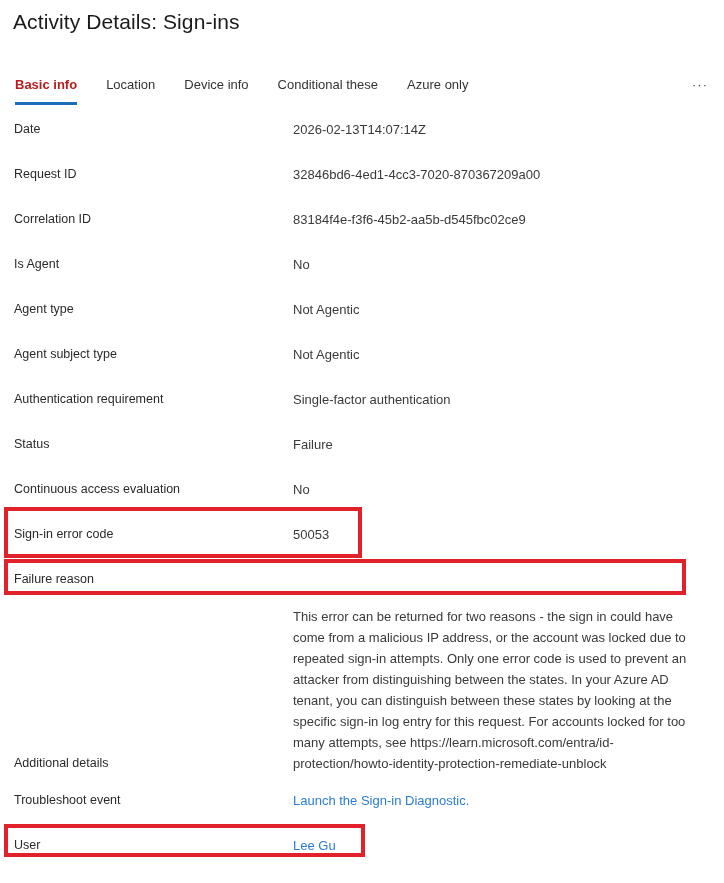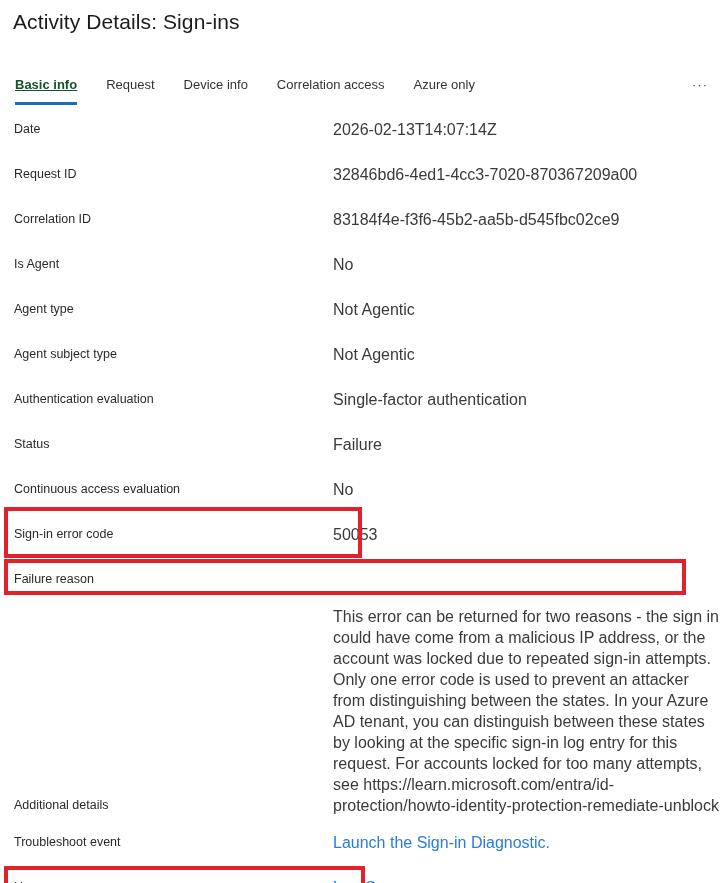--- a/index.html
+++ b/index.html
@@ -25,67 +25,65 @@
   .tabs{
     display:flex;align-items:flex-start;gap:29px;
     margin-top:40px;padding-left:15px;padding-right:10px;
   }
   .tab{
     font-size:13px;color:#333;line-height:17px;
     padding-bottom:9px;white-space:nowrap;cursor:pointer;
     border-bottom:3px solid transparent;
   }
   .tab.active{
-    font-weight:700;color:#14532d;
+    font-weight:700;color:#b91c1c;
     border-bottom-color:var(--accent);
-    text-decoration:underline;
   }
   .tab-overflow{
     margin-left:auto;
     font-size:13px;color:#444;line-height:17px;
     padding:0 6px 9px 0;letter-spacing:1px;cursor:pointer;
   }
   
   .rows{margin-top:14px;padding-left:14px;}
   .detail-row{
     position:relative;
     display:flex;align-items:flex-end;
     margin-bottom:24px;
   }
   .detail-row.long{margin-bottom:16px;}
   .detail-label{
     flex:none;width:279px;
     font-size:12.5px;line-height:21px;color:var(--label);
   }
   .detail-value{
     width:400px;max-width:400px;
-    font-size:16px;line-height:21px;color:var(--value);
+    font-size:13px;line-height:21px;color:var(--value);
     word-wrap:break-word;
-    margin-left:40px;
   }
   .detail-value.link{color:var(--link);cursor:pointer;}
   
   .hl{
     position:absolute;border:4px solid var(--red);
     pointer-events:none;z-index:5;
   }
   .hl-sign_in_error_code{left:-10px;top:-17px;width:358px;height:calc(100% + 30px);}
   .hl-failure_reason{left:-10px;top:-10px;width:682px;height:calc(100% + 15px);}
   .hl-user{left:-10px;top:-11px;width:361px;height:calc(100% + 12px);}
 </style>
 </head>
 <body>
 
 <h1 class="page-title">Activity Details: Sign-ins</h1>
 
 <div class="tabs">
   <div class="tab active">Basic info</div>
-  <div class="tab">Request</div>
+  <div class="tab">Location</div>
   <div class="tab">Device info</div>
-  <div class="tab">Correlation access</div>
+  <div class="tab">Conditional these</div>
   <div class="tab">Azure only</div>
   <div class="tab-overflow">···</div>
 </div>
 
 <div class="rows">
   <div class="detail-row">
     <div class="detail-label">Date</div>
     <div class="detail-value">2026-02-13T14:07:14Z</div>
   </div>
 
@@ -108,21 +106,21 @@
     <div class="detail-label">Agent type</div>
     <div class="detail-value">Not Agentic</div>
   </div>
 
   <div class="detail-row">
     <div class="detail-label">Agent subject type</div>
     <div class="detail-value">Not Agentic</div>
   </div>
 
   <div class="detail-row">
-    <div class="detail-label">Authentication evaluation</div>
+    <div class="detail-label">Authentication requirement</div>
     <div class="detail-value">Single-factor authentication</div>
   </div>
 
   <div class="detail-row">
     <div class="detail-label">Status</div>
     <div class="detail-value">Failure</div>
   </div>
 
   <div class="detail-row">
     <div class="detail-label">Continuous access evaluation</div>

